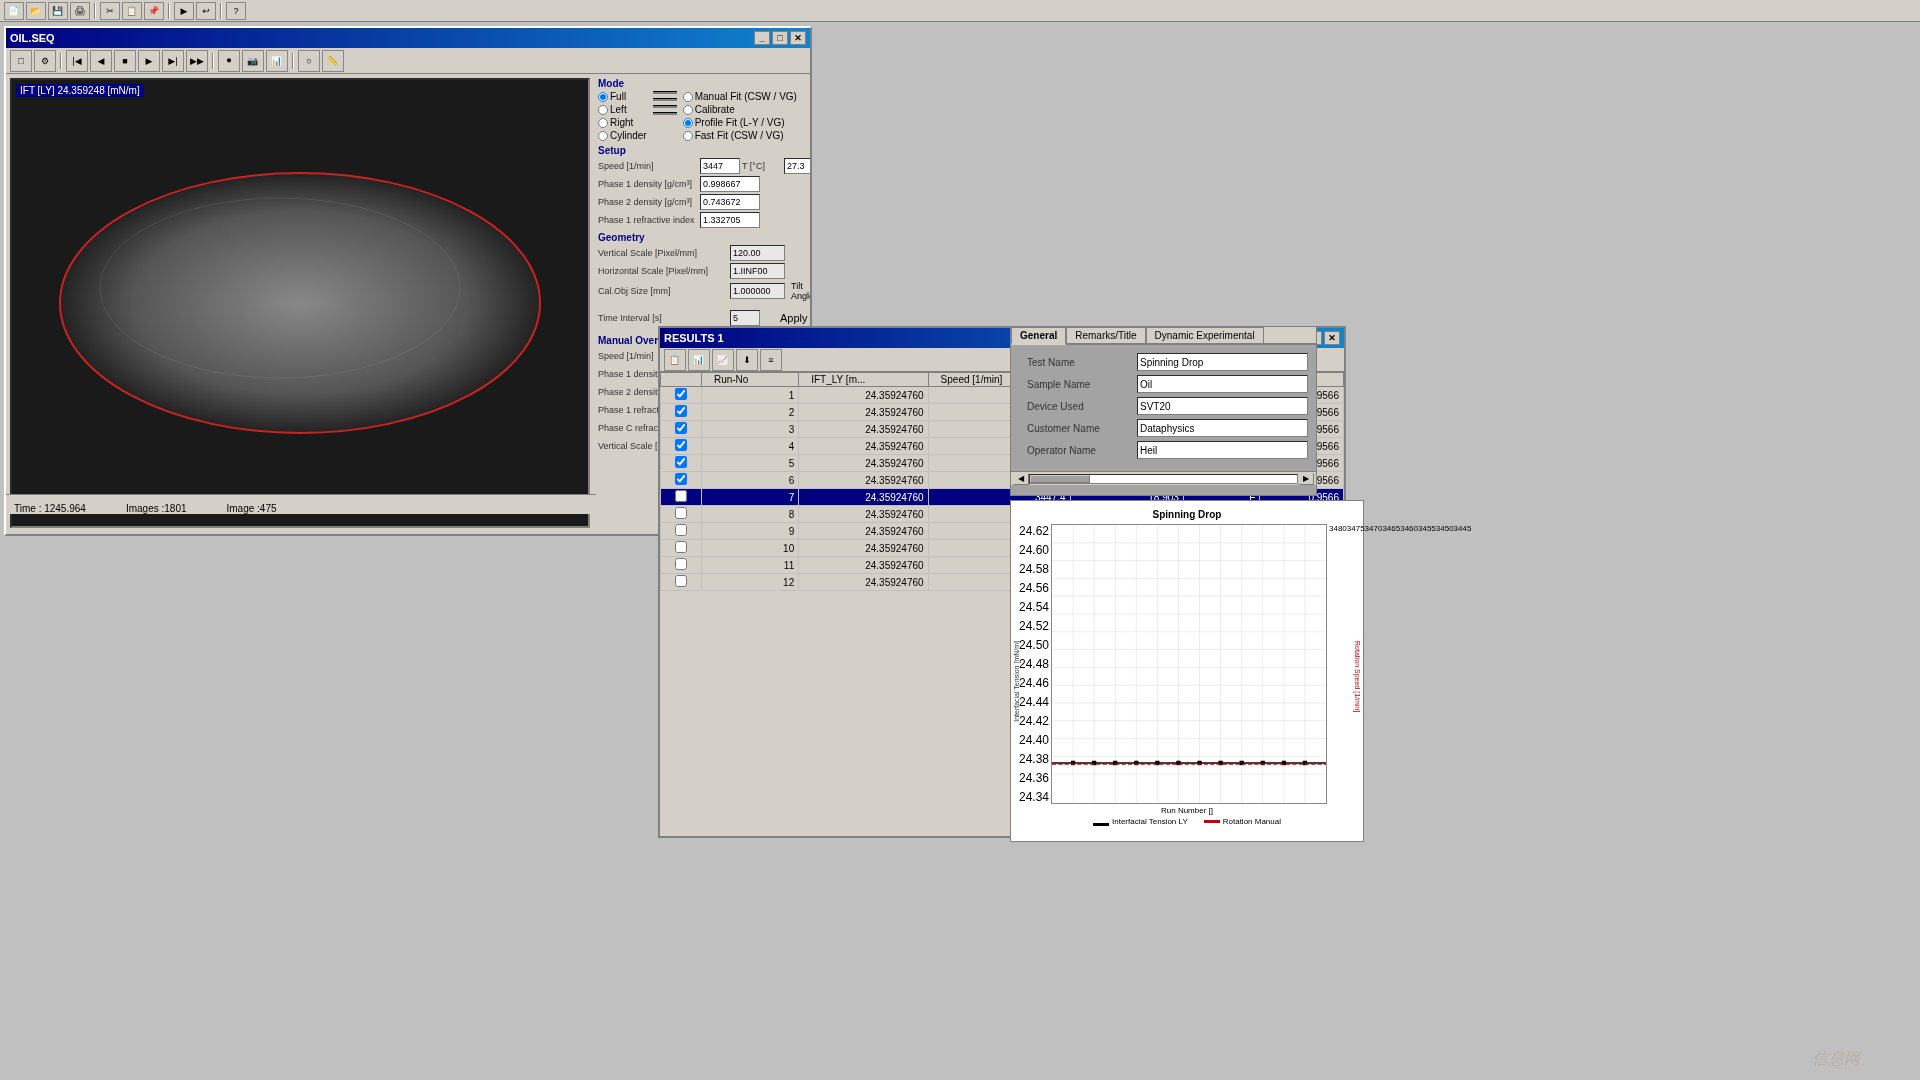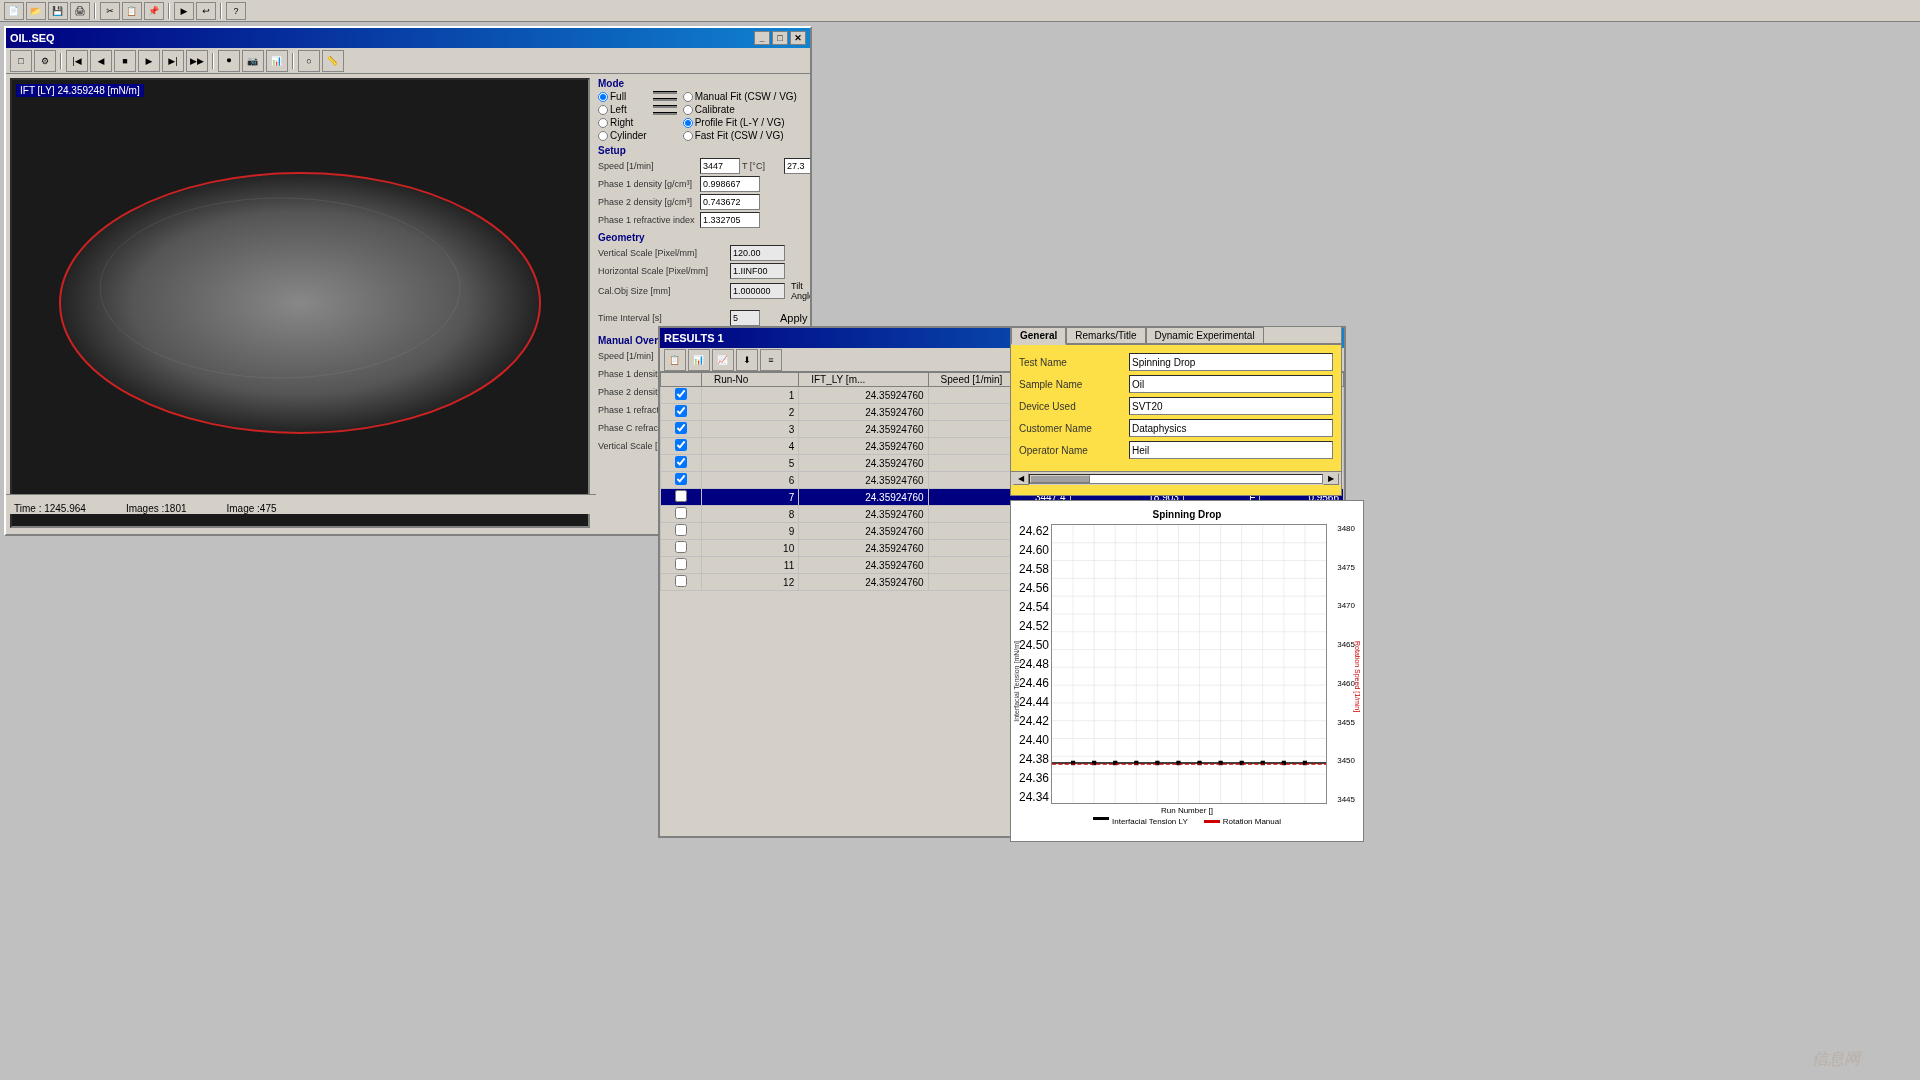--- a/index.html
+++ b/index.html
@@ -325,20 +325,21 @@
     }
     .gen-row {
       display: flex;
       align-items: center;
       margin-bottom: 4px;
       font-size: 10px;
     }
     .gen-row-label {
       width: 110px;
       color: #333;
+      margin-left: 8px;
     }
     .gen-row-input {
       flex: 1;
       height: 18px;
       border: 1px inset #808080;
       background: white;
       font-size: 10px;
       padding: 0 2px;
     }
     .chart-title {
@@ -719,21 +720,21 @@
     <td>3447.4</td>
     <td>18.903</td>
     <td>F</td>
     <td>0.9566</td>
   </tr>
         </tbody>
     </table>
   </div>
 </div>
 
-<div style="position:absolute;top:326px;left:1010px;width:332px;height:170px;background:#fde047;border:1px solid #808080;">
+<div style="position:absolute;top:326px;left:1010px;width:307px;height:170px;background:#a3a3a3;border:1px solid #808080;">
   <div class="gen-tabs">
     <div class="gen-tab active">General</div>
     <div class="gen-tab">Remarks/Title</div>
     <div class="gen-tab">Dynamic Experimental</div>
   </div>
   <div class="gen-content">
     <div class="gen-row">
       <span class="gen-row-label">Test Name</span>
       <input class="gen-row-input" value="Spinning Drop" style="">
     </div>
@@ -829,39 +830,39 @@
         <rect x="158" y="212" width="4" height="4" fill="#000"></rect>
         <rect x="178" y="212" width="4" height="4" fill="#000"></rect>
         <rect x="198" y="212" width="4" height="4" fill="#000"></rect>
         <rect x="218" y="212" width="4" height="4" fill="#000"></rect>
         <rect x="238" y="212" width="4" height="4" fill="#000"></rect>
 
         <polyline points="0,215 20,215 40,215 60,215 80,215 100,215 120,215 140,215 160,215 180,215 200,215 220,215 240,215 260,215" fill="none" stroke="#cc0000" stroke-width="1" stroke-dasharray="4,2"></polyline>
       </svg>
     </div>
 
-    <div style="display:flex;flex-direction:column;justify-content:space-between;font-size:8px;padding-left:2px;width:28px;text-align:right;">
+    <div style="display:flex;flex-direction:row;justify-content:space-between;font-size:8px;padding-left:2px;width:28px;text-align:right;">
       <span>3480</span>
       <span>3475</span>
       <span>3470</span>
       <span>3465</span>
       <span>3460</span>
       <span>3455</span>
       <span>3450</span>
       <span>3445</span>
     </div>
   </div>
 
   <div style="font-size:8px;text-align:center;margin-top:2px;">Run Number []</div>
 
   <div style="position:absolute;top:140px;left:2px;font-size:7px;writing-mode:vertical-rl;transform:rotate(180deg);color:#333;">Interfacial Tension [mN/m]</div>
   <div style="position:absolute;top:140px;right:2px;font-size:7px;writing-mode:vertical-rl;color:#cc0000;">Rotation Speed [1/min]</div>
 
   <div style="display:flex;gap:16px;font-size:8px;justify-content:center;margin-top:2px;">
-    <div style="display:flex;align-items:flex-start;gap:3px;">
+    <div style="display:flex;align-items:flex-end;gap:3px;">
       <div style="width:16px;height:3px;background:#000;display:inline-block;"></div>
       <span>Interfacial Tension LY</span>
     </div>
     <div style="display:flex;align-items:center;gap:3px;">
       <div style="width:16px;height:3px;background:#cc0000;display:inline-block;"></div>
       <span>Rotation Manual</span>
     </div>
   </div>
 </div>
 

